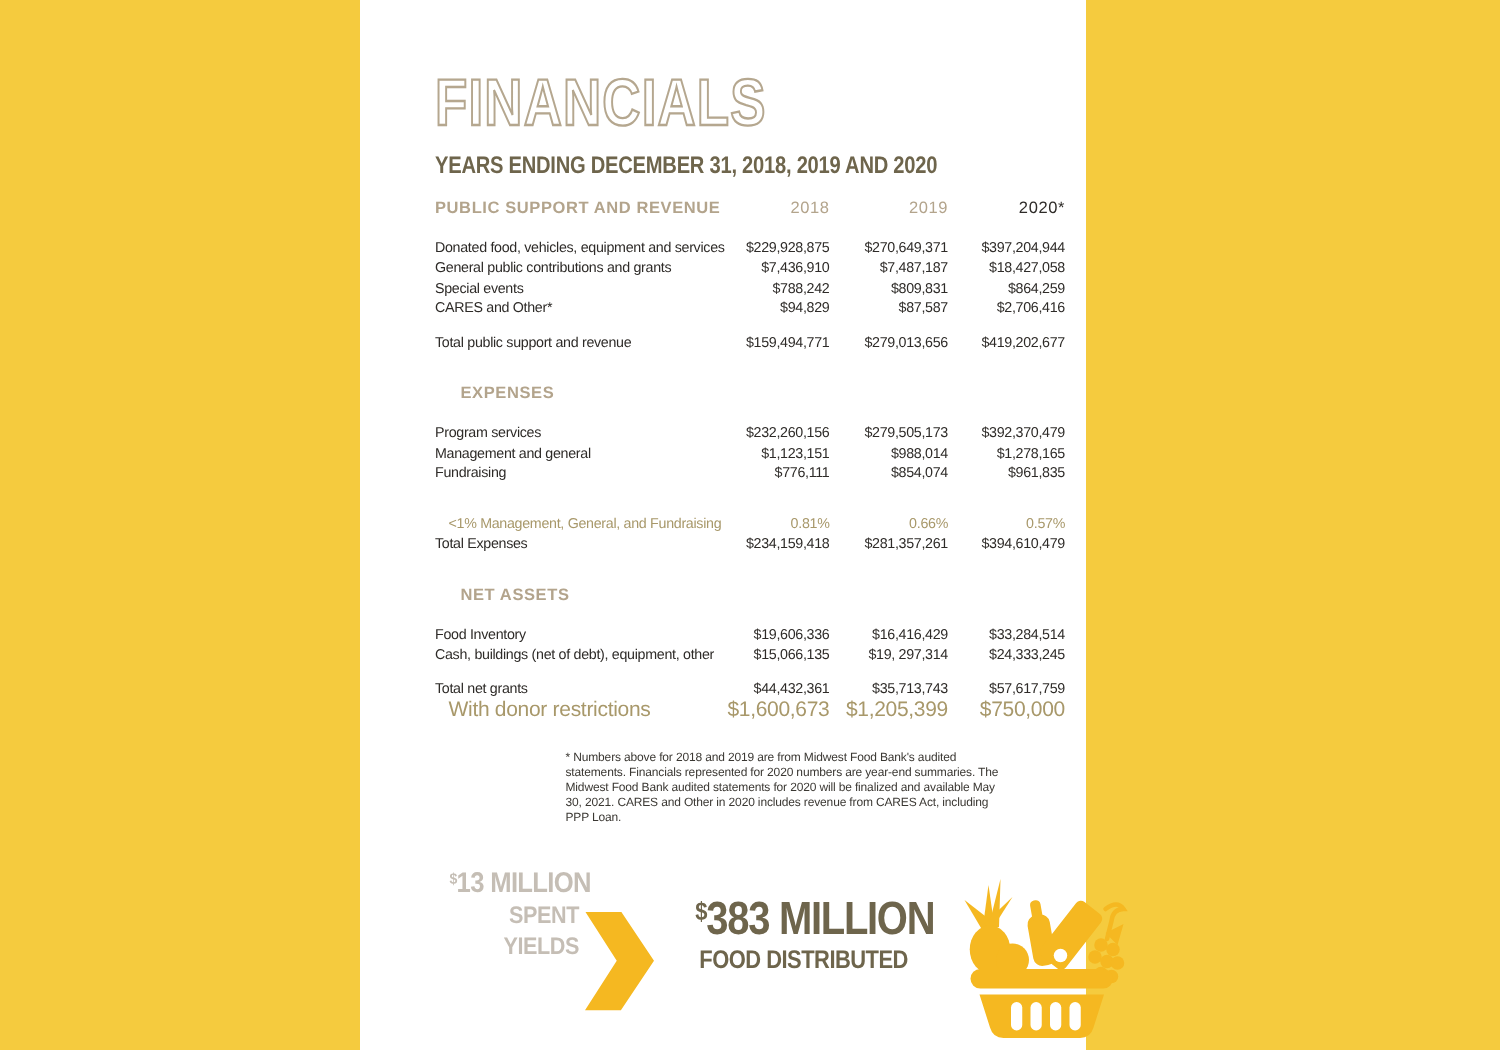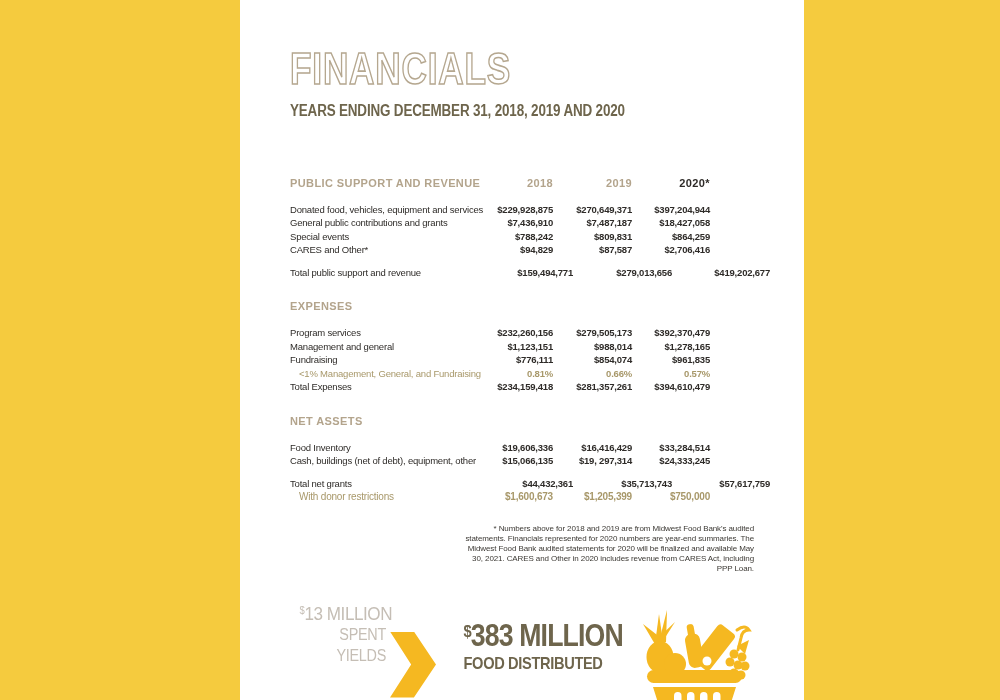--- a/index.html
+++ b/index.html
@@ -5,21 +5,21 @@
   html,body{margin:0;padding:0;}
   body{
     width:1000px;height:700px;overflow:hidden;
     background:#f5cb3e;
     font-family:"Liberation Sans", sans-serif;
     -webkit-font-smoothing:antialiased;
   }
   .canvas{position:relative;width:1000px;height:700px;}
   .page{
     position:absolute;left:240px;top:0;
-    width:564px;height:700px;background:#ffffff;
+    width:484px;height:700px;background:#ffffff;
     box-sizing:border-box;padding:50px 50px 0 50px;
   }
   
   .title{
     margin:0 0 14px 0;
     font-size:44px;line-height:38px;font-weight:800;
     letter-spacing:1px;
     color:#ffffff;
     -webkit-text-stroke:1.6px #b5a78f;
     text-stroke:1.6px #b5a78f;
@@ -34,58 +34,58 @@
     white-space:nowrap;
   }
   
   .fin{width:420px;font-size:9.5px;color:#2e2b28;}
   .frow{
     display:grid;
     grid-template-columns:183px 80px 79px 78px;
     line-height:13.5px;align-items:baseline;
   }
   .frow .lbl{white-space:nowrap;letter-spacing:-.2px;}
-  .frow .num{text-align:right;white-space:nowrap;letter-spacing:-.2px;font-weight:bold;}
+  .frow .num{text-align:right;white-space:nowrap;letter-spacing:-.2px;}
   .sec-h{
     font-size:11px;font-weight:800;color:#b3a48c;letter-spacing:.4px;
     white-space:nowrap;
   }
   .hdr-row{margin-bottom:12px;}
-  .hdr-row .num{font-size:11px;font-weight:700;color:#b3a48c;letter-spacing:.4px;margin-top:44px;}
+  .hdr-row .num{font-size:11px;font-weight:400;color:#b3a48c;letter-spacing:.4px;}
   .hdr-row .num.dark{color:#2e2b28;}
-  .gap-total{margin-top:9px;gap:20px;}
-  .sec-gap{margin-top:21px;margin-bottom:14px;}
+  .gap-total{margin-top:9px;}
+  .sec-gap{margin-top:21px;margin-bottom:14px;margin-left:17px;}
   .accent .lbl,.accent .num{color:#a8986a;}
-  .accent .lbl{padding-left:9px;}
-  .accent-sm .lbl,.accent-sm .num{color:#a8986a;font-size:10px;}
+  .accent .lbl{padding-left:9px;margin-top:20px;}
+  .accent-sm .lbl,.accent-sm .num{color:#a8986a;font-size:14px;}
   .accent-sm .lbl{padding-left:9px;}
   
   .footnote{
     margin:20px 0 0 auto;width:297px;
-    font-size:8px;line-height:10px;color:#3b3833;letter-spacing:-.1px;text-align:right;
+    font-size:8px;line-height:10px;color:#3b3833;letter-spacing:-.1px;
   }
   
   .graphic{position:relative;height:118px;margin-top:26px;}
   .spent{
     position:absolute;left:0;top:2;width:96px;text-align:right;
-    color:#c5beb5;font-weight:400;
+    color:#c5beb5;font-weight:700;
   }
   .spent .l1{font-size:19px;line-height:22px;letter-spacing:-.5px;white-space:nowrap;
     transform:scaleX(.9);transform-origin:100% 50%;}
   .spent .l2,.spent .l3{font-size:16px;line-height:21px;letter-spacing:-.3px;
     transform:scaleX(.9);transform-origin:100% 50%;}
   .sup{font-size:.55em;vertical-align:.55em;}
   .arrow{
     position:absolute;left:100px;top:32px;width:46px;height:66px;
     background:#f5b821;
     -webkit-clip-path:polygon(0 0,52% 0,100% 50%,52% 100%,0 100%,46% 50%);
     clip-path:polygon(0 0,52% 0,100% 50%,52% 100%,0 100%,46% 50%);
   }
   .yield{
-    position:absolute;left:150px;top:14px;width:168px;text-align:left;
+    position:absolute;left:150px;top:14px;width:168px;text-align:center;
     color:#6e654c;font-weight:800;
   }
   .yield .l1{font-size:31px;line-height:36px;letter-spacing:-1px;white-space:nowrap;
     transform:scaleX(.86);transform-origin:100% 50%;}
   .yield .l2{font-size:17px;line-height:20px;letter-spacing:-.4px;white-space:nowrap;
     transform:scaleX(.86);transform-origin:100% 50%;}
   .basket{position:absolute;left:343px;top:0;width:124px;height:118px;}
   
   .caption{
     margin:10px 0 0 138px;width:268px;text-align:center;

